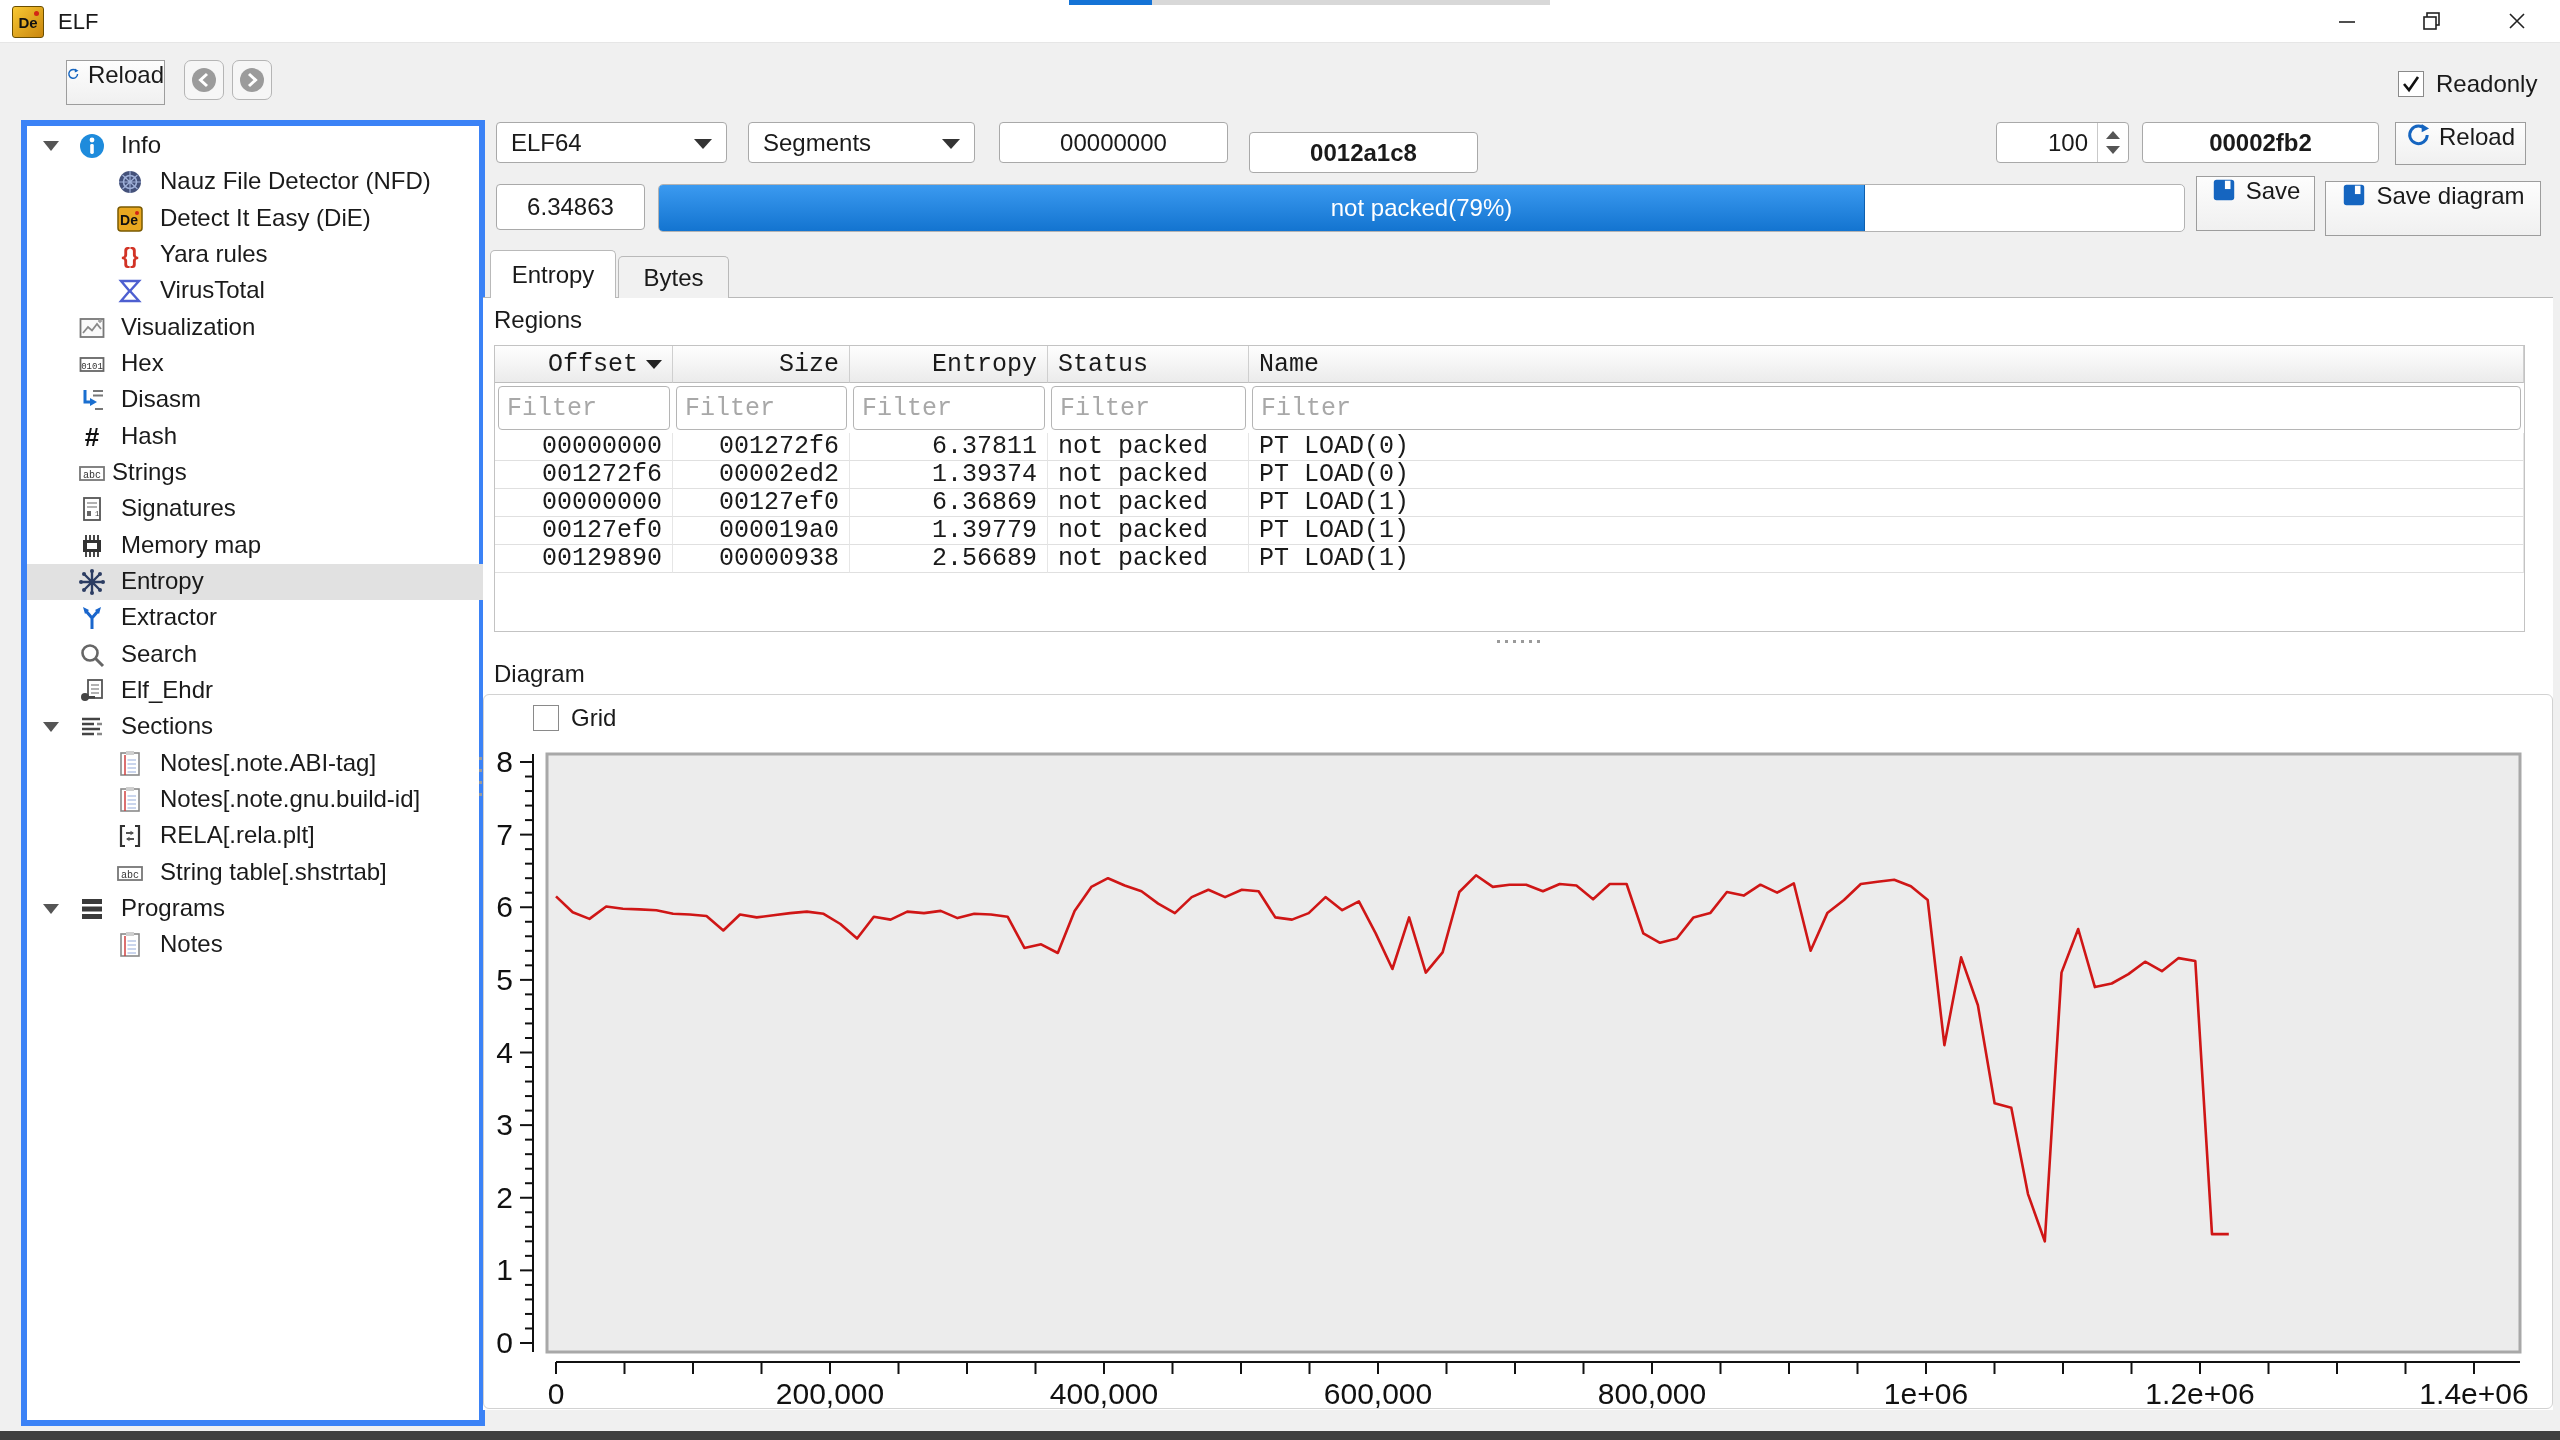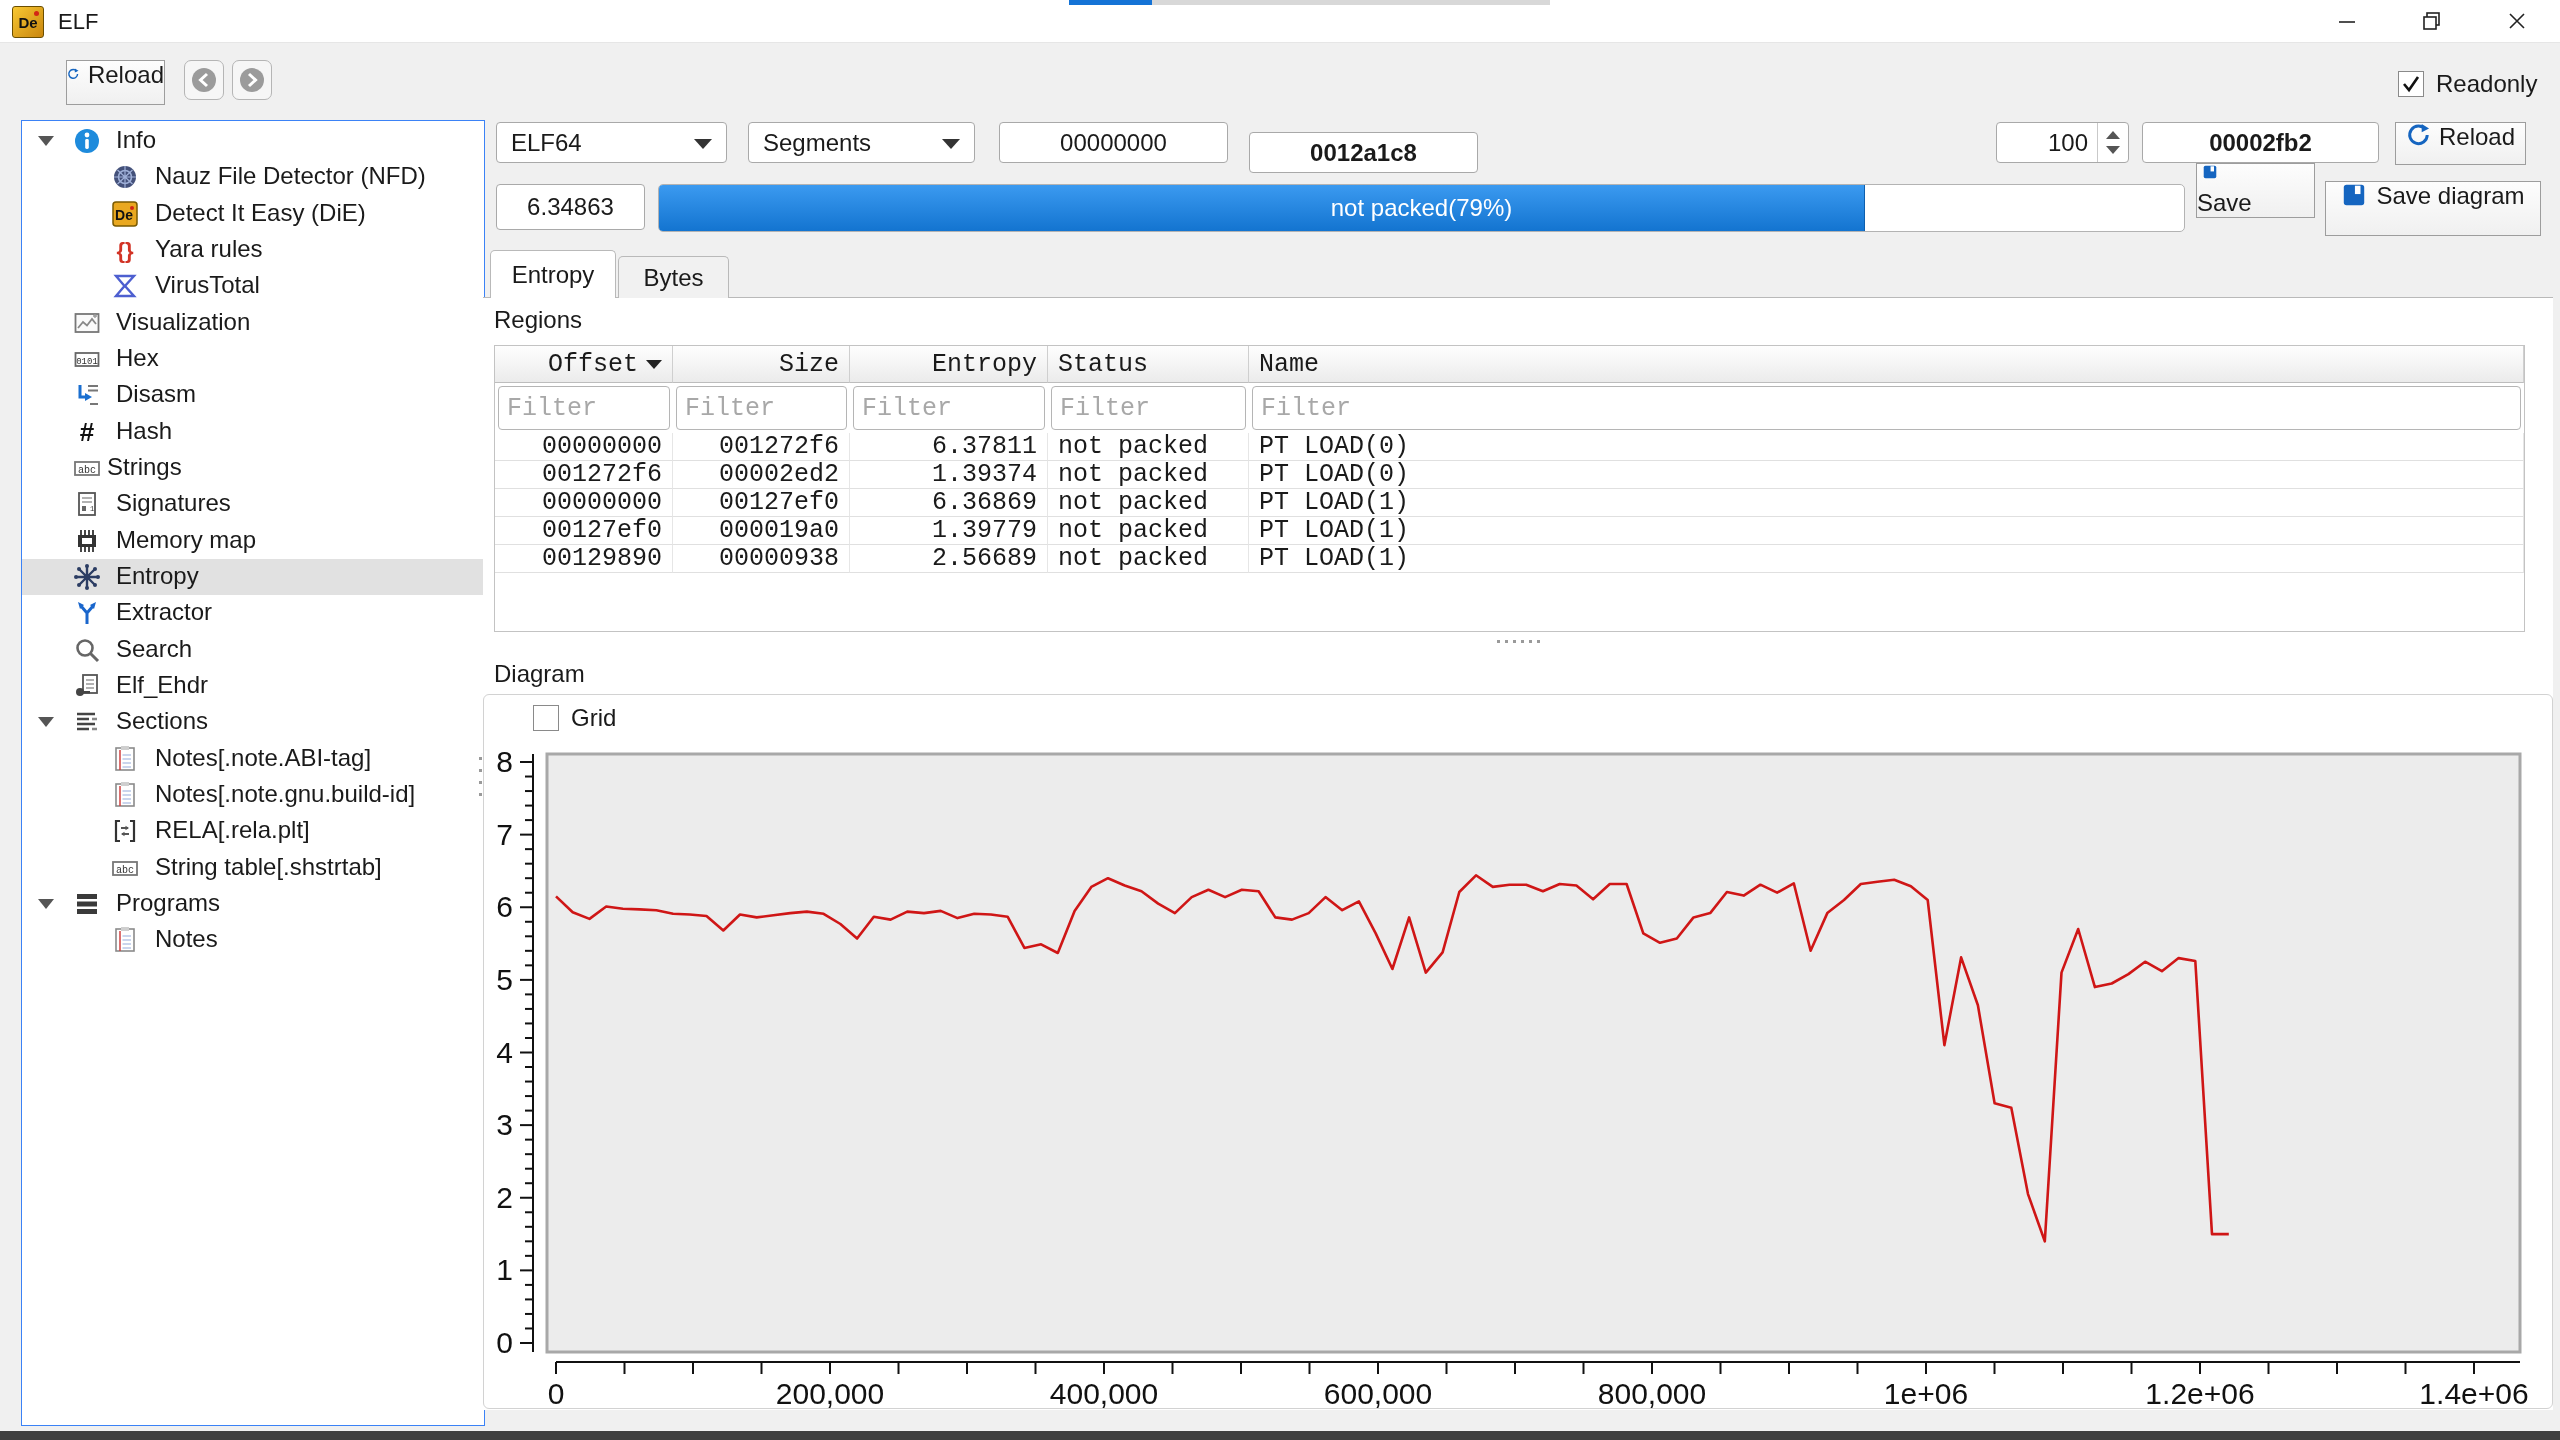--- a/index.html
+++ b/index.html
@@ -18,21 +18,21 @@
   .loadbar-gray{left:1152px;top:0;width:398px;height:5px;background:#d8d8d8;}
   .winbtn{top:0;width:85px;height:42px;display:flex;align-items:center;justify-content:center;cursor:default;}
   
   .btn{background:linear-gradient(#fdfdfd,#f0f0f0);border:1px solid #9d9d9d;border-radius:0;
        display:flex;align-items:flex-start;justify-content:center;gap:9px;font-size:24px;}
   .navbtn{width:38px;height:38px;border:1px solid #b5b5b5;border-radius:7px;background:#f6f6f6;
           display:flex;align-items:center;justify-content:center;}
   .check-row{display:flex;align-items:center;gap:12px;font-size:24px;}
   .checkbox{width:24px;height:24px;background:#fff;border:1.5px solid #8a8a8a;display:flex;align-items:center;justify-content:center;}
   
-  .sidebar{left:21px;top:120px;width:464px;height:1306px;background:#ffffff;border:1px solid #3b82f6;box-sizing:border-box;}
+  .sidebar{left:21px;top:120px;width:464px;height:1306px;background:#ffffff;border:6px solid #3b82f6;box-sizing:border-box;}
   .tree-row{position:absolute;left:0;width:462px;height:36px;display:flex;align-items:center;font-size:24px;white-space:nowrap;}
   .tree-row.selected{background:#e1e1e1;}
   .tree-exp{position:absolute;left:16px;width:0;height:0;border-left:8px solid transparent;border-right:8px solid transparent;border-top:10px solid #555;}
   .tree-icon{position:absolute;top:4px;width:28px;height:28px;}
   .tree-label{position:absolute;top:3px;}
   .vdots{left:479px;top:757px;width:4px;}
   .vdots i{display:block;width:3px;height:3px;background:#9a9a9a;margin:0 0 9px 0;}
   
   .field{background:#fff;border:1px solid #a9a9a9;border-radius:4px;box-sizing:border-box;
          font-size:24px;display:flex;align-items:center;}
@@ -410,21 +410,21 @@
   <span>Reload</span>
 </div>
 
 <div class="abs field center" style="left:496px;top:184px;width:149px;height:46px;">
   <span>6.34863</span>
 </div>
 <div class="abs progress-track">
   <div class="progress-fill" id="progress-fill" style="width: 79%;"></div>
   <div class="progress-label">not packed(79%)</div>
 </div>
-<div class="abs btn" style="left:2196px;top:163px;width:117px;height:53px;flex-direction:column;">
+<div class="abs btn" style="left:2196px;top:176px;width:117px;height:53px;">
   <svg width="26" height="26" viewBox="0 0 28 28">
     <rect x="3" y="3" width="22" height="22" rx="3" fill="#1565c0"></rect>
     <rect x="15" y="4" width="6" height="9" fill="#fff"></rect>
   </svg>
   <span>Save</span>
 </div>
 <div class="abs btn" style="left:2325px;top:181px;width:214px;height:53px;">
   <svg width="26" height="26" viewBox="0 0 28 28">
     <rect x="3" y="3" width="22" height="22" rx="3" fill="#1565c0"></rect>
     <rect x="15" y="4" width="6" height="9" fill="#fff"></rect>

